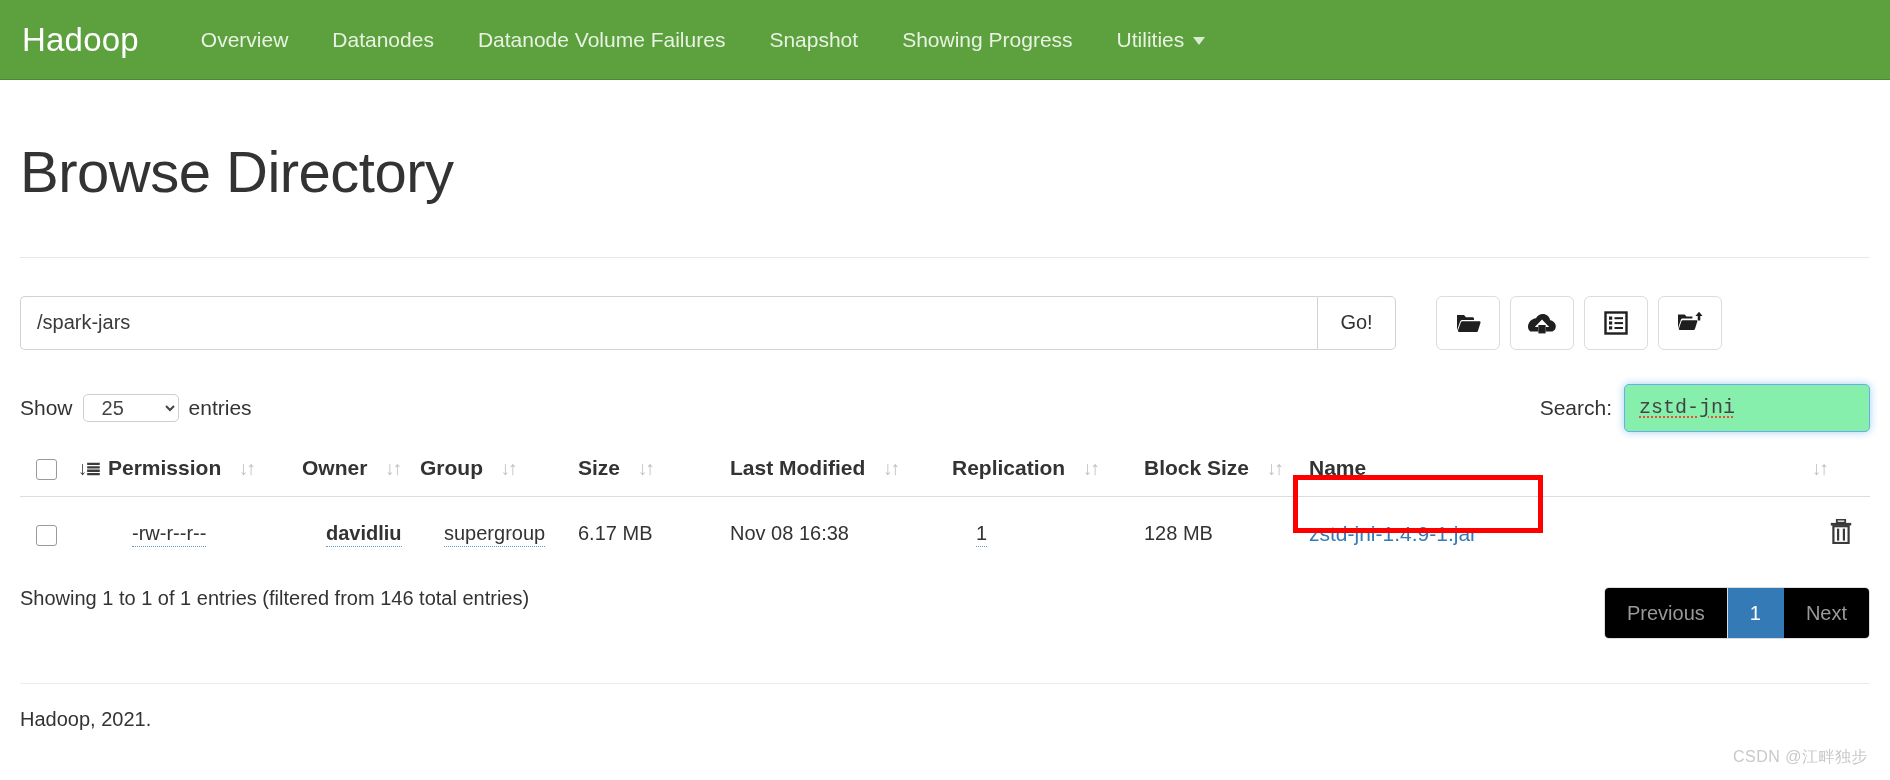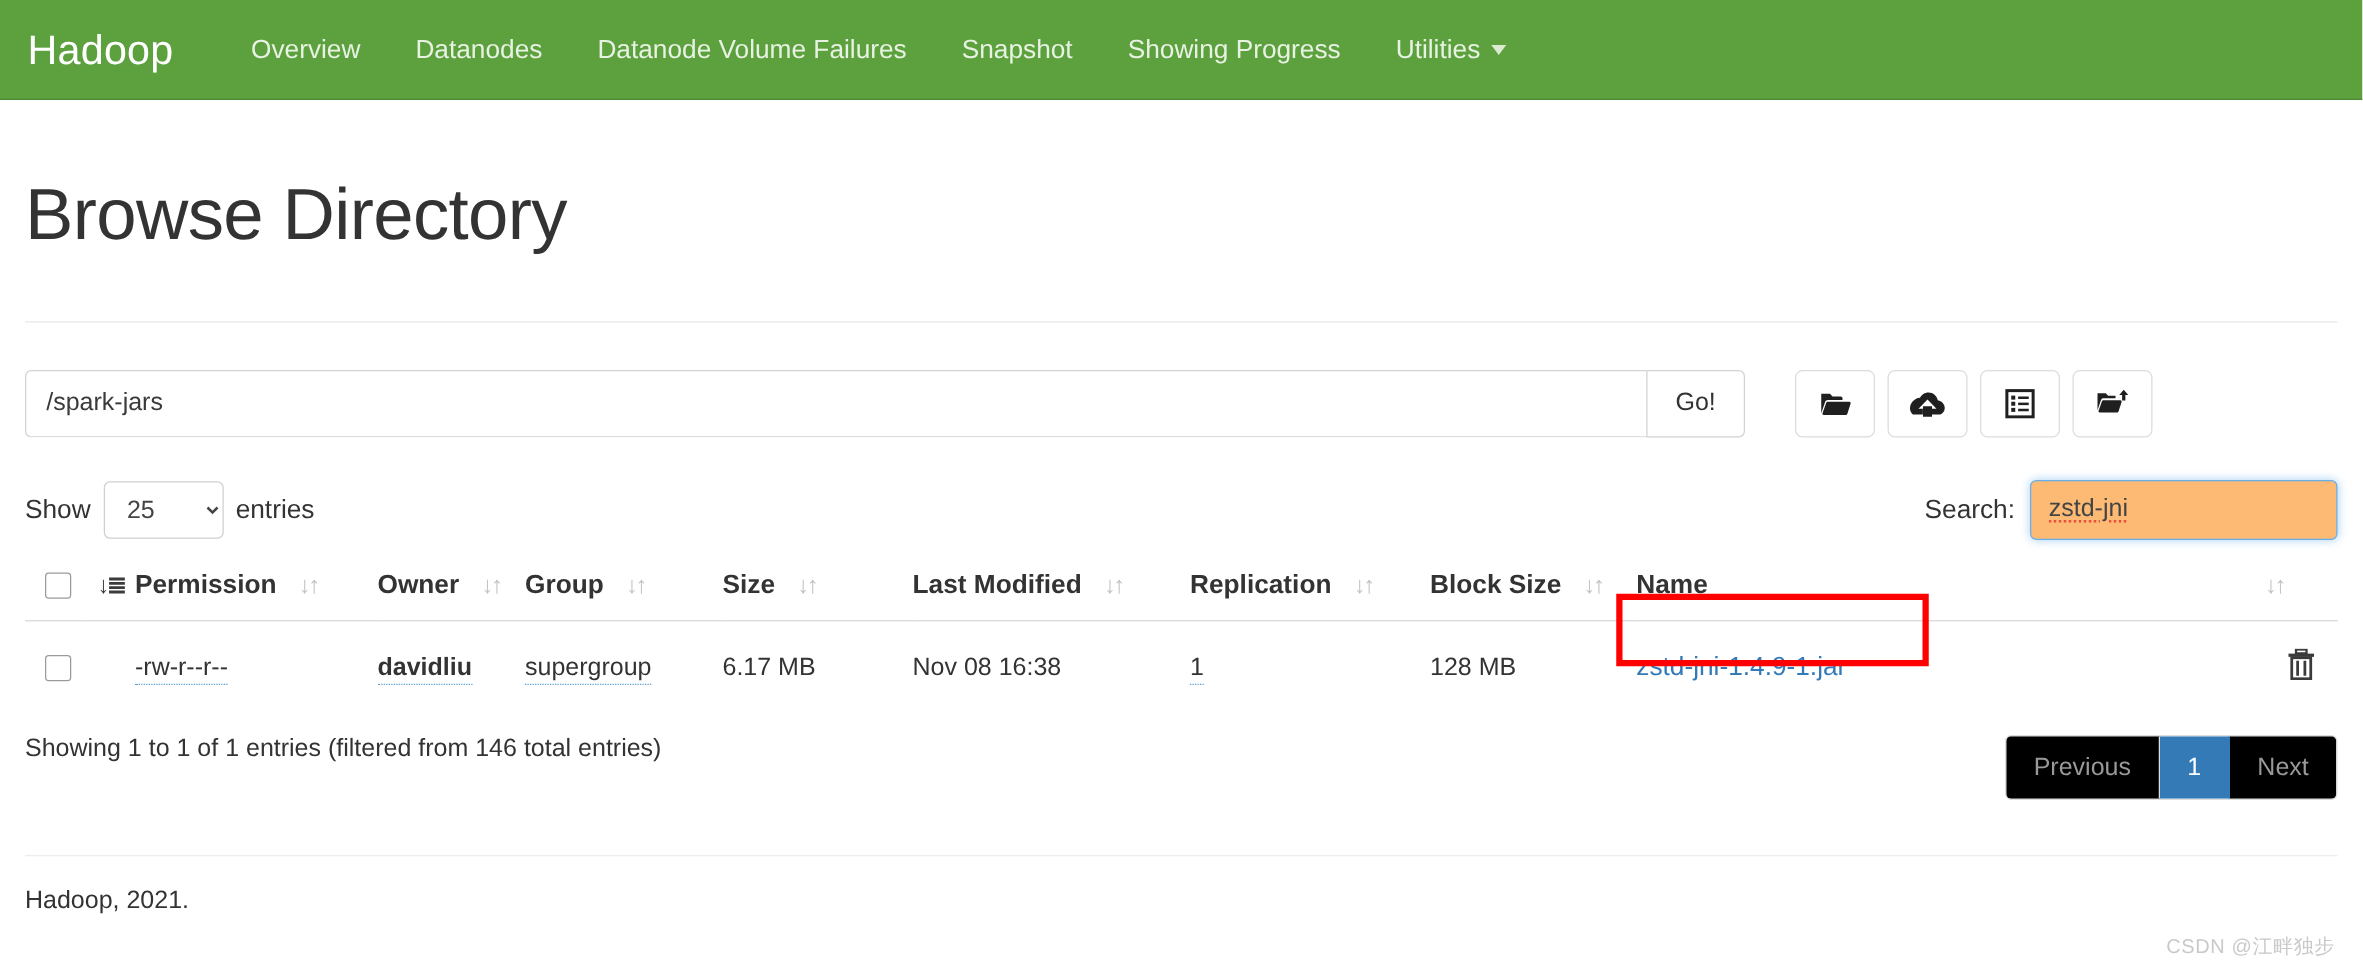--- a/index.html
+++ b/index.html
@@ -137,21 +137,21 @@
     height: 52px;
   }
   .show-entries {
     display: flex;
     align-items: center;
     font-size: 21px;
     color: #333333;
   }
   .entries-select {
     margin: 0 10px;
-    height: 46px;
+    height: 28px;
     width: 96px;
     border: 1px solid #cfcfcf;
     border-radius: 5px;
     background: #ffffff;
     font-size: 20px;
     font-family: "Liberation Sans", sans-serif;
     color: #444;
     padding: 0 6px 0 14px;
     cursor: pointer;
   }
@@ -163,23 +163,23 @@
   }
   .search-input {
     margin-left: 12px;
     width: 246px;
     height: 48px;
     border: 1px solid #66afe9;
     border-radius: 5px;
     outline: none;
     padding: 0 14px;
     font-size: 20px;
-    font-family: Liberation Sans, sans-serif;
+    font-family: Liberation Mono, monospace;
     color: #444;
-    background: #fdba74;
+    background: #86efac;
     box-shadow: 0 0 8px rgba(102,175,233,.6);
     text-decoration: underline;
     text-decoration-color: #e8503a;
     text-decoration-style: dotted;
     text-decoration-thickness: 2px;
     text-underline-offset: 3px;
   }
 
   
   table.dir-table {
@@ -232,20 +232,21 @@
   .col-mod    { width: 222px; }
   .col-repl   { width: 192px; }
   .col-block  { width: 165px; }
   .col-name   { }
   .col-trash  { width: 70px; text-align: right; padding-right: 18px !important; }
 
   .editable {
     border-bottom: 1px dotted #5a9fd4;
     padding-bottom: 2px;
     cursor: pointer;
+    margin-left: 24px;
   }
   .file-link {
     color: #337ab7;
     text-decoration: none;
     cursor: pointer;
     font-size: 21px;
   }
   .name-cell { position: relative; }
   .redbox {
     position: absolute;

